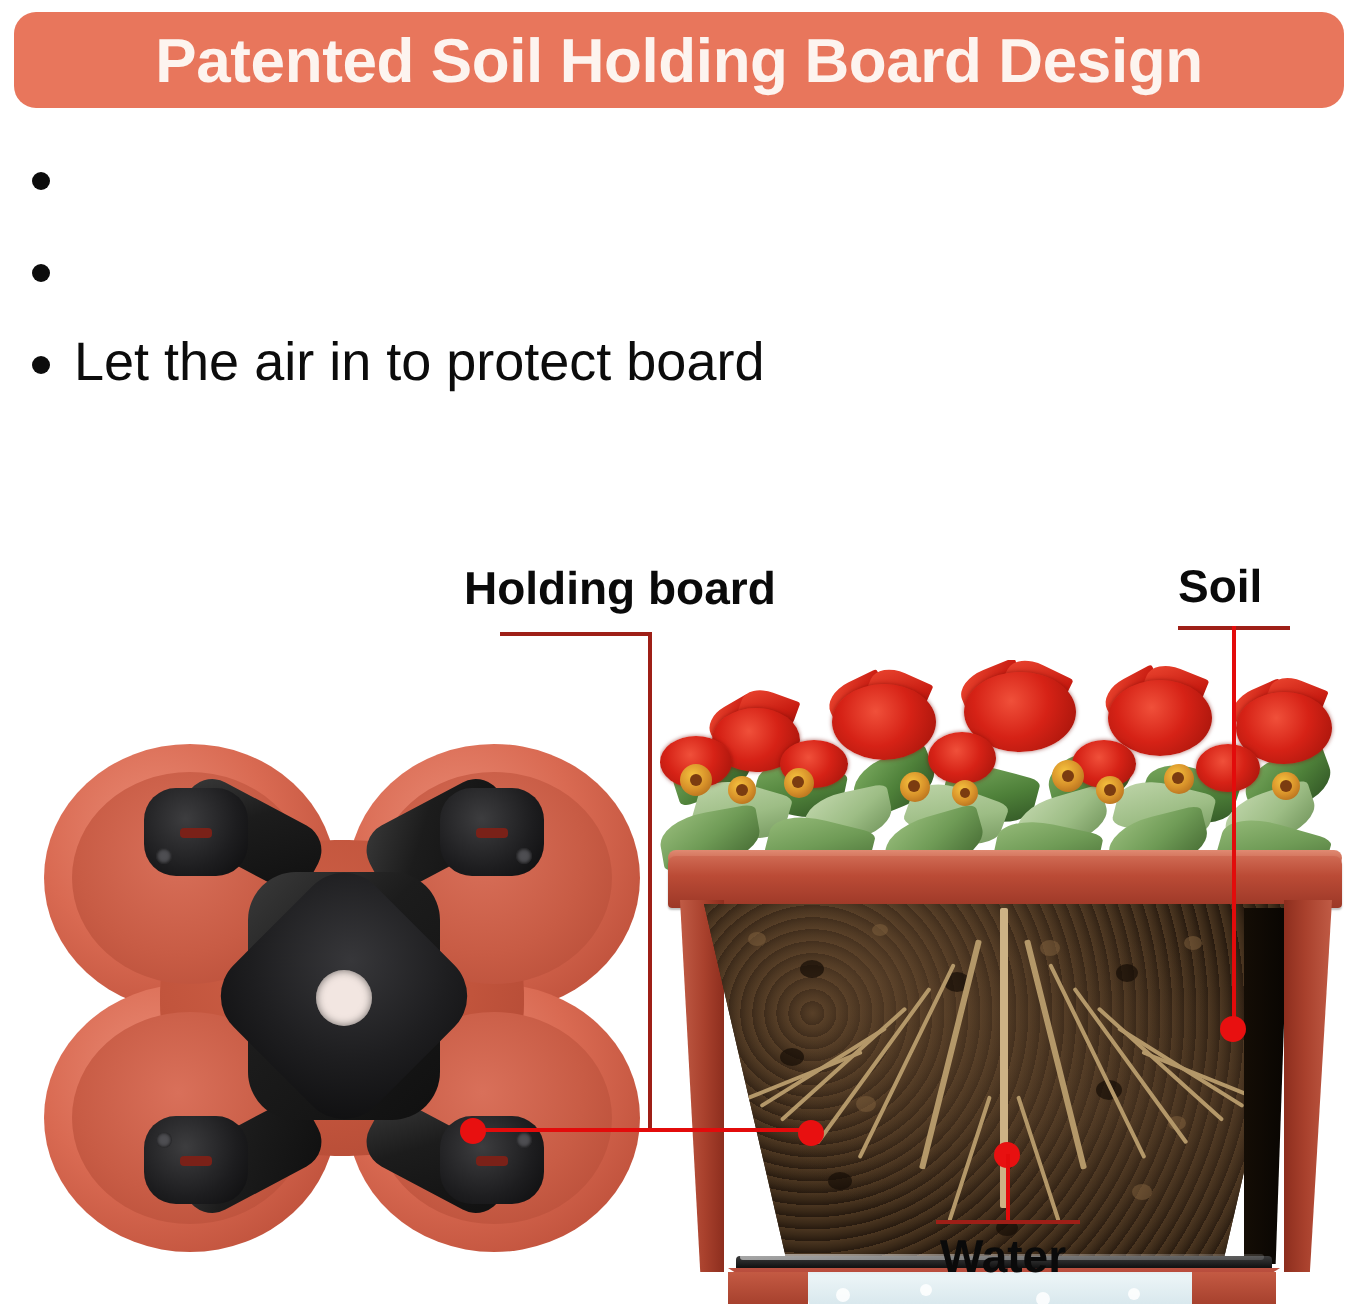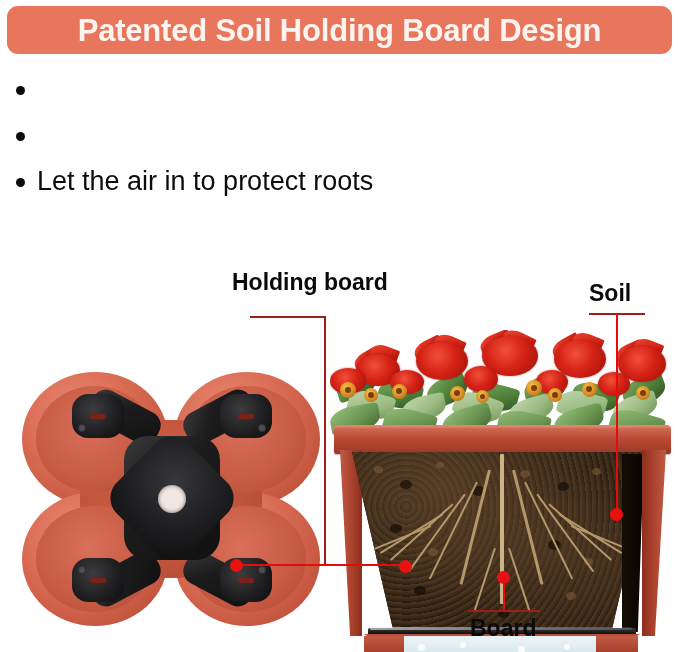--- a/index.html
+++ b/index.html
@@ -67,21 +67,21 @@
 
   
   .callout-label {
     position: absolute;
     color: #0a0a0a;
     font-size: 23px;
     font-weight: bold;
     white-space: nowrap;
     line-height: 1;
   }
-  .lbl-holding { left: 232px; top: 16px; text-align: right; }
+  .lbl-holding { left: 232px; top: 28px; text-align: right; }
   .lbl-soil    { left: 589px; top: 27px; }
   .lbl-water   { left: 470px; top: 362px; }
 
   
   .conn {
     position: absolute;
     background: #9e1f17;
   }
   .conn-red { background: #e30b0b; }
 
@@ -342,21 +342,21 @@
   <div class="bullet-row">
     <span class="bullet-dot"></span>
   </div>
 
   <div class="bullet-row">
     <span class="bullet-dot"></span>
   </div>
 
   <div class="bullet-row">
     <span class="bullet-dot"></span>
-    <span class="bullet-text">Let the air in to protect roots</span>
+    <span class="bullet-text">Let the air in to protect board</span>
   </div>
 
 </div>
 
 <div class="diagram">
 
   <div class="topview">
     <div class="tv-body">
 
       <div class="clover-piece" style="left:0px;   top:0px;   width:146px; height:134px;"></div>
@@ -542,15 +542,15 @@
   <div class="dot" style="left:399px; top:305px;"></div>
 
   <div class="callout-label lbl-soil">Soil</div>
   <div class="conn" style="left:589px; top:58px; width:56px; height:2px;"></div>
   <div class="conn conn-red" style="left:616px; top:58px; width:2px; height:198px;"></div>
   <div class="dot" style="left:610px; top:253px;"></div>
 
   <div class="dot" style="left:497px; top:316px;"></div>
   <div class="conn conn-red" style="left:503px; top:322px; width:2px; height:34px;"></div>
   <div class="conn" style="left:468px; top:355px; width:72px; height:2px;"></div>
-  <div class="callout-label lbl-water">Board</div>
+  <div class="callout-label lbl-water">Water</div>
 
 </div>
 
 </body></html>

